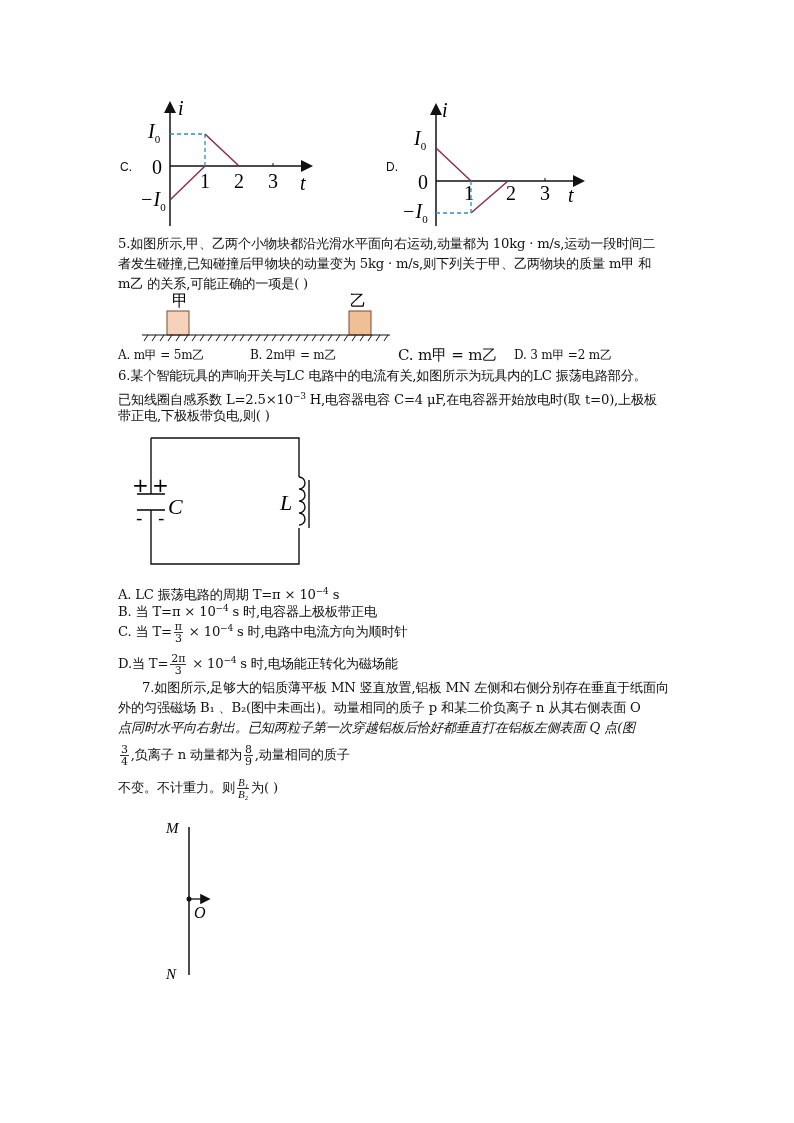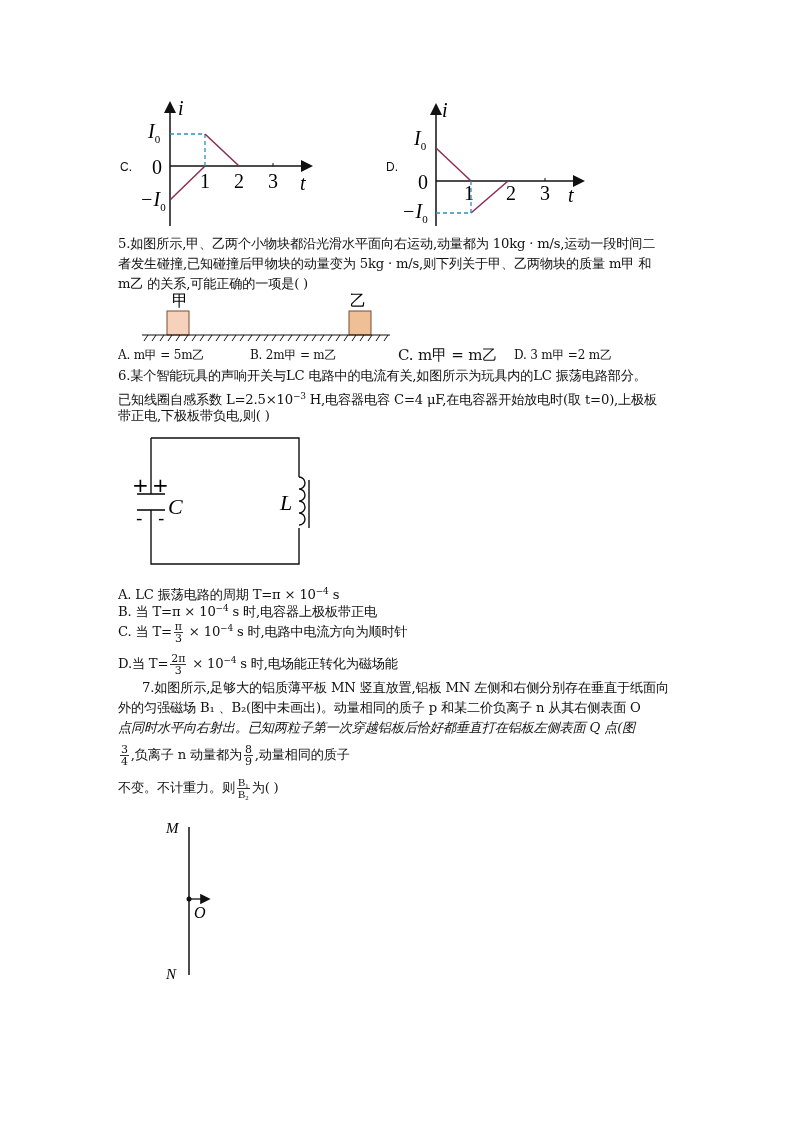--- a/index.html
+++ b/index.html
@@ -1,21 +1,21 @@
 <!DOCTYPE html>
 <html><head>
 <meta charset="utf-8">
 <style>
   html, body { margin:0; padding:0; background:#fff; }
   body { width:794px; height:1123px; position:relative; overflow:hidden;
          font-family:"DejaVu Serif", "Liberation Serif", serif; color:#111; }
   .abs { position:absolute; }
   .txt { font-size:13.2px; line-height:20px; letter-spacing:-0.2px; white-space:nowrap; }
   .lbl { font-family:"Liberation Sans", sans-serif; font-size:12px; }
-  .it { font-family:"Liberation Serif", serif; }
+  .it { font-style:italic; font-family:"Liberation Serif", serif; }
   .frac { display:inline-block; vertical-align:middle; text-align:center; font-size:11px; line-height:11px; margin:0 2px; }
   .frac span { display:block; }
   .frac .num { border-bottom:1px solid #333; padding:0 1px; }
   sup { font-size:9px; }
   svg text { font-family:"Liberation Serif", serif; }
 </style>
 </head>
 <body>
 
 <div class="abs lbl" style="left:120px;top:160px;">C.</div>

